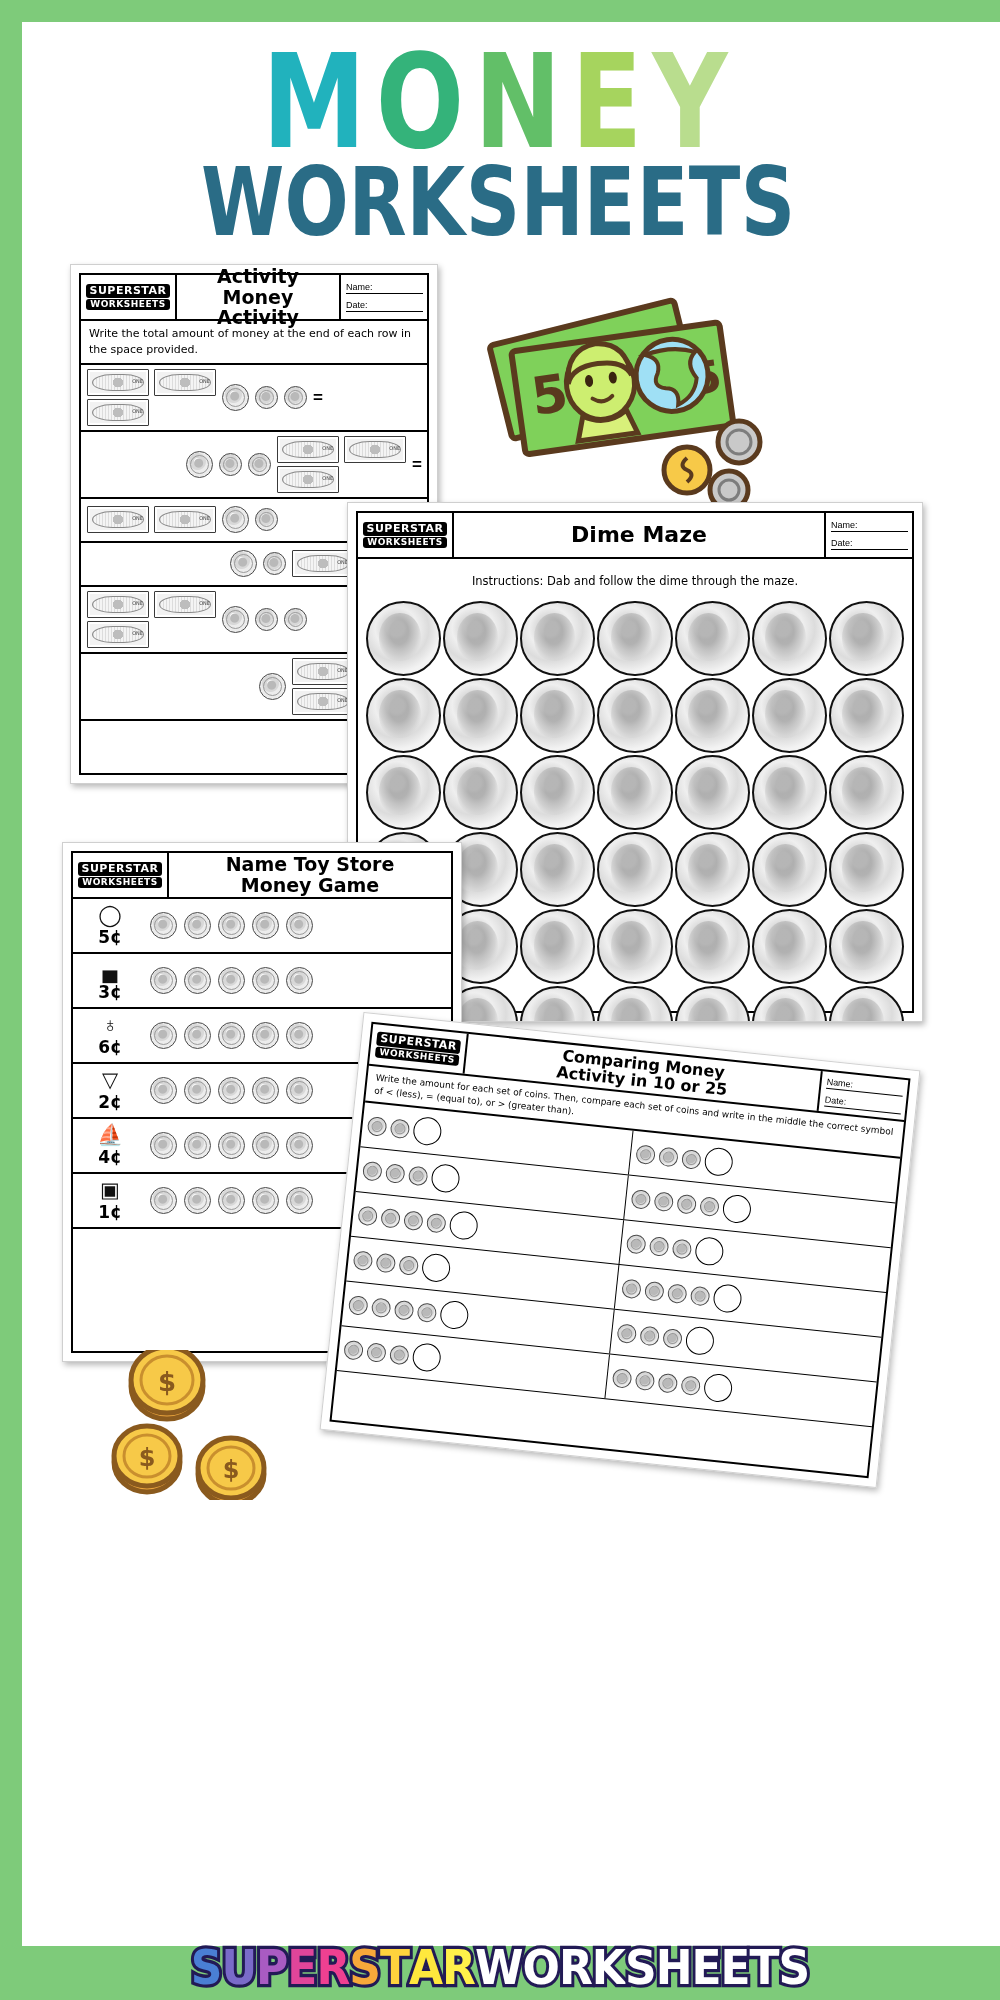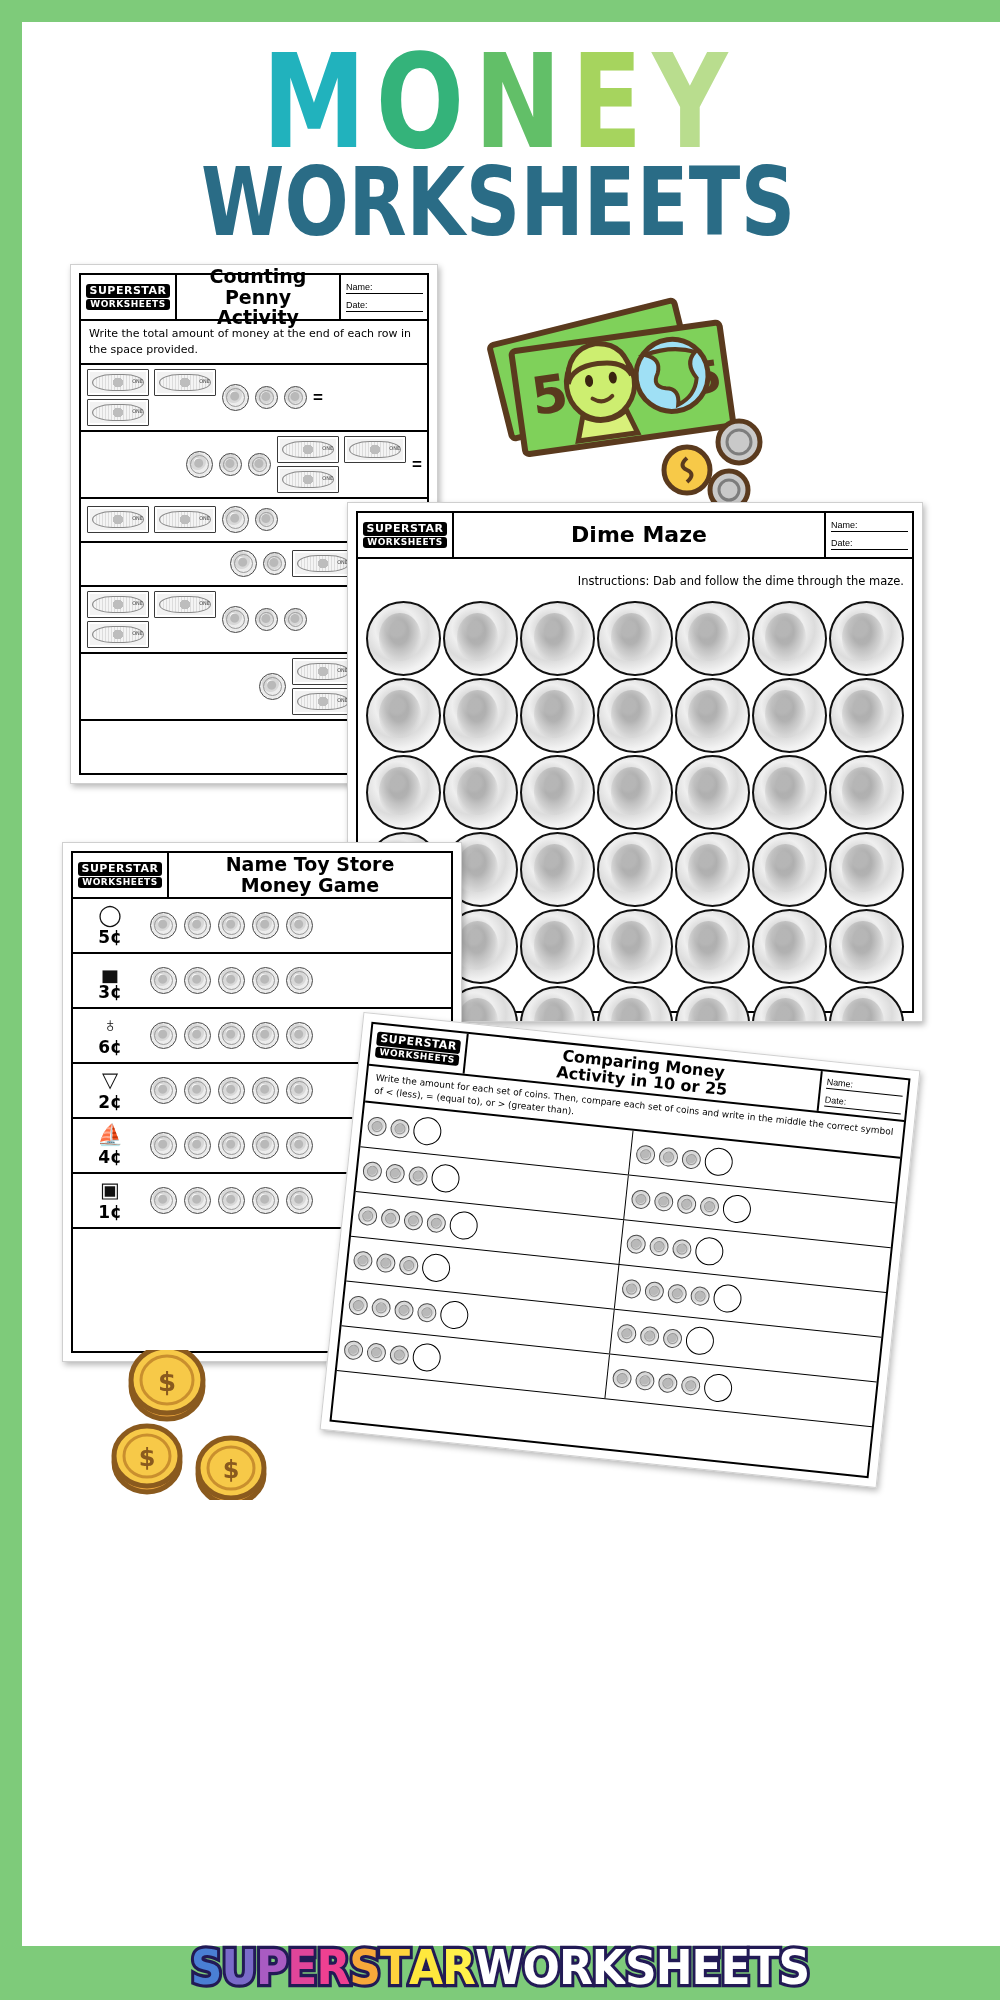--- a/index.html
+++ b/index.html
@@ -69,21 +69,21 @@
   }
   .ws-name{
     width:86px;display:flex;flex-direction:column;justify-content:center;
     font-size:9px;padding-left:5px;box-sizing:border-box;color:#000;
   }
   .ws-name div{border-bottom:1px solid #000;margin:3px 4px 3px 0;padding-bottom:1px;}
   .ws-instr{
     border-bottom:2px solid #000;font-size:11px;padding:5px 8px;color:#000;
     font-family:"DejaVu Sans",sans-serif;line-height:1.45;
   }
-  .ws-instr.center{text-align:right;border-bottom:none;}
+  .ws-instr.center{text-align:center;border-bottom:none;}
 
   
   .row-band{border-bottom:2px solid #000;display:flex;align-items:center;padding:4px 6px;box-sizing:border-box;gap:6px;}
   .bill{
     width:62px;height:27px;border:1px solid #3a3a3a;background:#f2f2f2;
     position:relative;box-sizing:border-box;border-radius:1px;
     box-shadow:inset 0 0 0 2px #fff;
   }
   .bill::before{
     content:"";position:absolute;left:4px;top:4px;right:4px;bottom:4px;
@@ -175,21 +175,21 @@
 
   <div class="sheet" style="left:48px;top:242px;width:368px;height:520px;">
     <div class="ws-inner">
       <div class="ws-head">
         <div class="logo-cell">
           <div class="logo-a">SUPERSTAR</div>
           <div class="logo-b">WORKSHEETS</div>
         </div>
         <div class="ws-title">
           <div>
-            <div>Counting Penny</div>
+            <div>Activity Money</div>
             <div>Activity</div>
           </div>
         </div>
         <div class="ws-name">
           <div>Name:</div>
           <div>Date:</div>
         </div>
       </div>
       <div class="ws-instr">Write the total amount of money at the end of each row in the space provided.</div>
       <div id="cm-rows">

